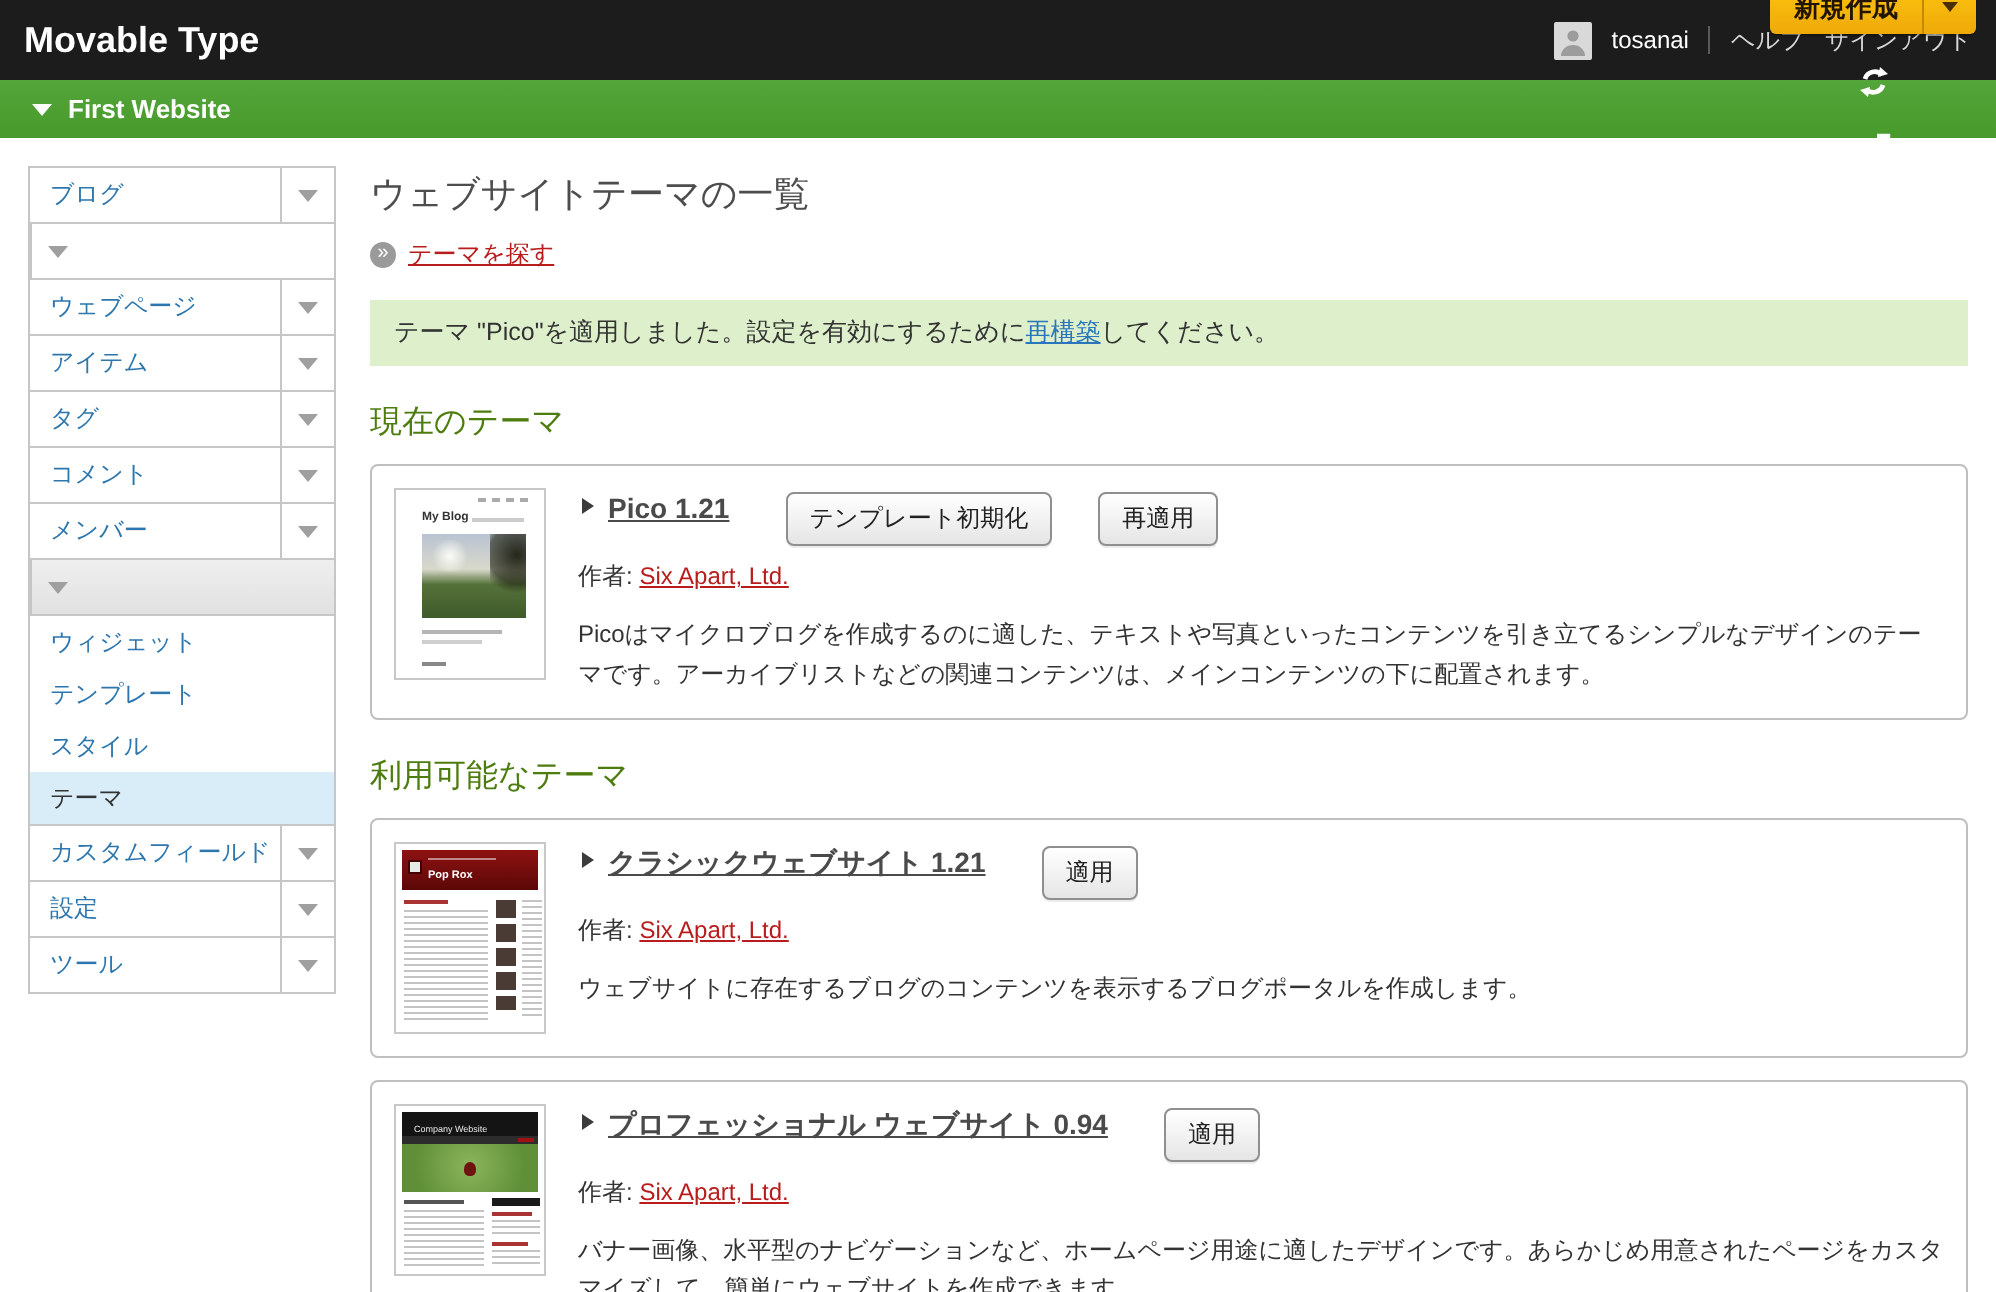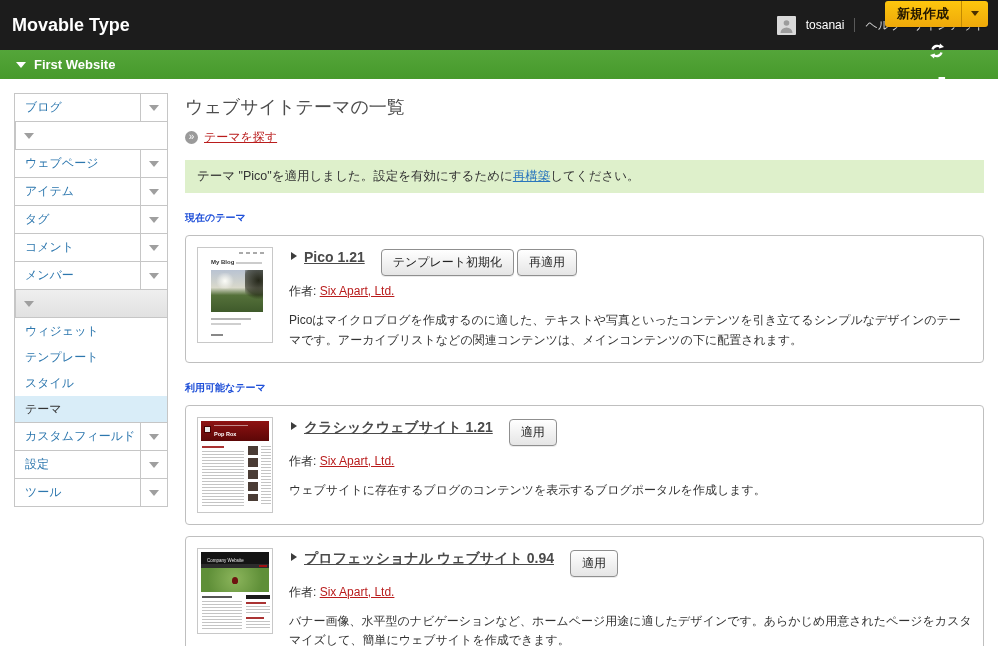--- a/index.html
+++ b/index.html
@@ -1,20 +1,20 @@
 <!DOCTYPE html>
 <html><head>
 <meta charset="utf-8">
 <style>
   * { margin:0; padding:0; box-sizing:border-box; }
   html,body { width:998px; height:646px; overflow:hidden; background:#fff;
               font-family:"Liberation Sans","DejaVu Sans",sans-serif; }
 
   
-  .topbar { height:50px; background:#1c1c1c; display:flex; align-items:center;
+  .topbar { height:40px; background:#1c1c1c; display:flex; align-items:center;
             padding:0 12px; color:#fff; }
   .logo { font-size:18px; font-weight:bold; letter-spacing:0; color:#fff; }
   .topbar-right { margin-left:auto; display:flex; align-items:center; gap:10px;
                   font-size:12px; color:#e3e3e3; }
   .avatar { width:19px; height:19px; background:#d9d9d9; display:inline-block;
             position:relative; overflow:hidden; border-radius:1px; }
   .avatar svg { position:absolute; left:2px; top:2px; }
   .user-name { color:#fff; }
   .topbar-sep { width:1px; height:14px; background:#5a5a5a; display:inline-block; }
   .topbar-link { color:#d8d8d8; cursor:pointer; }
@@ -59,36 +59,36 @@
   .main { position:absolute; left:185px; top:0; width:799px; }
   .page-title { font-size:18px; font-weight:normal; color:#4d4d4d; margin:16px 0 10px; }
   .find-row { display:flex; align-items:center; gap:6px; margin-bottom:14px; }
   .find-icon { width:13px; height:13px; border-radius:50%; background:#9a9a9a;
                color:#fff; font-size:10px; line-height:12px; text-align:center;
                display:inline-block; }
   a.blue-link { color:#b91c1c; text-decoration:underline; font-size:12px; cursor:pointer; }
   .notice { background:#def0cb; padding:8px 12px; font-size:12.5px; color:#333;
             margin-bottom:18px; }
   .notice a { color:#2a76bd; text-decoration:underline; cursor:pointer; }
-  .section-title { font-size:10px; font-weight:bold; color:#1d4ed8; margin:18px 0 10px; }
+  .section-title { font-size:16px; font-weight:normal; color:#4d7c0f; margin:18px 0 10px; }
 
   .theme-card { border:1px solid #bfbfbf; border-radius:4px; padding:11px;
                 margin-bottom:11px; display:flex; align-items:flex-start; }
   .thumb { width:76px; border:1px solid #c8c8c8; margin-right:16px; flex-shrink:0;
            position:relative; overflow:hidden; background:#fff; }
   .thumb.h96 { height:96px; } .thumb.h86 { height:86px; }
   .card-body { flex:1; min-width:0; padding-top:2px; }
   .title-row { display:flex; align-items:flex-start; }
   .tri { width:0; height:0; border-top:4px solid transparent; border-bottom:4px solid transparent;
          border-left:6px solid #3c3c3c; margin:3px 7px 0 2px; flex-shrink:0; }
   a.theme-title { font-size:14px; font-weight:bold; color:#4a4a4a;
                   text-decoration:underline; cursor:pointer; }
   .author-row { font-size:12px; color:#333; margin-top:7px; }
   .desc { font-size:12px; color:#333; line-height:1.65; margin-top:11px; }
-  .card-actions { margin-left:16px; flex-shrink:0; white-space:nowrap; display:flex; gap:3px; }
+  .card-actions { margin-left:28px; flex-shrink:0; white-space:nowrap; display:flex; gap:23px; }
   .btn { display:inline-block; padding:4px 11px; border:1px solid #8f8f8f;
          border-radius:4px; background:linear-gradient(#fff,#e5e5e5); font-size:12px;
          color:#222; cursor:pointer; box-shadow:0 1px 0 rgba(0,0,0,.08); }
 
   
   .tline { position:absolute; background:#b5b5b5; height:2px; }
   .flines { position:absolute; background:repeating-linear-gradient(#c4c4c4 0 1px,transparent 1px 3px); }
   
   .pico-nav { position:absolute; top:4px; right:5px; width:28px; height:2px;
               background:repeating-linear-gradient(90deg,#aaa 0 4px,transparent 4px 7px); }

